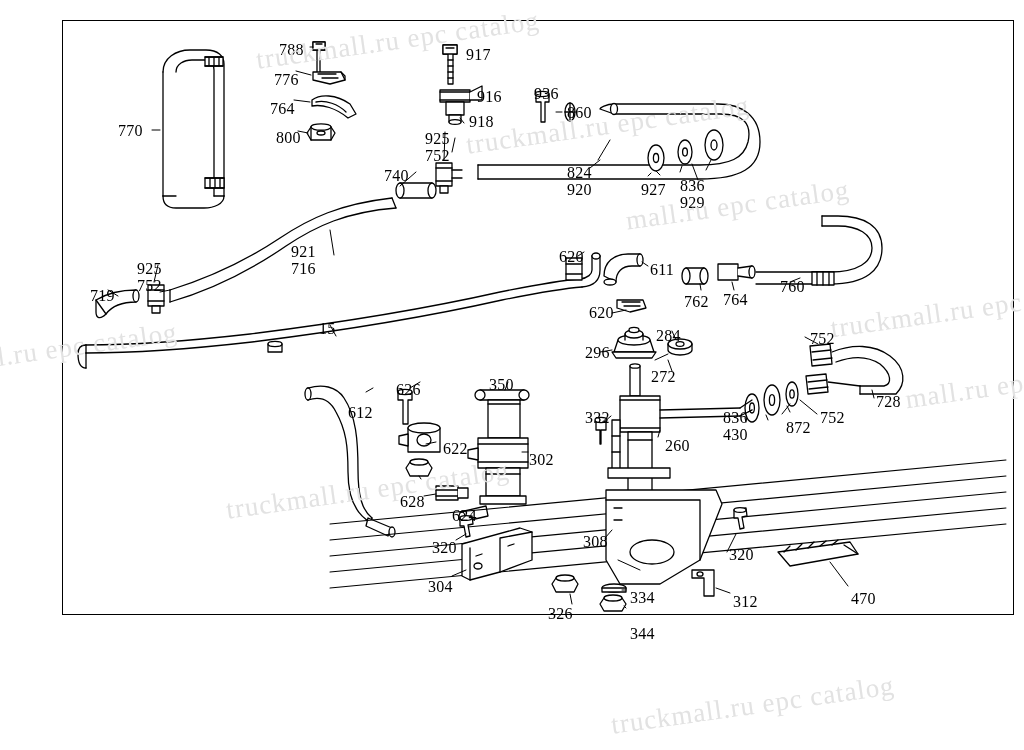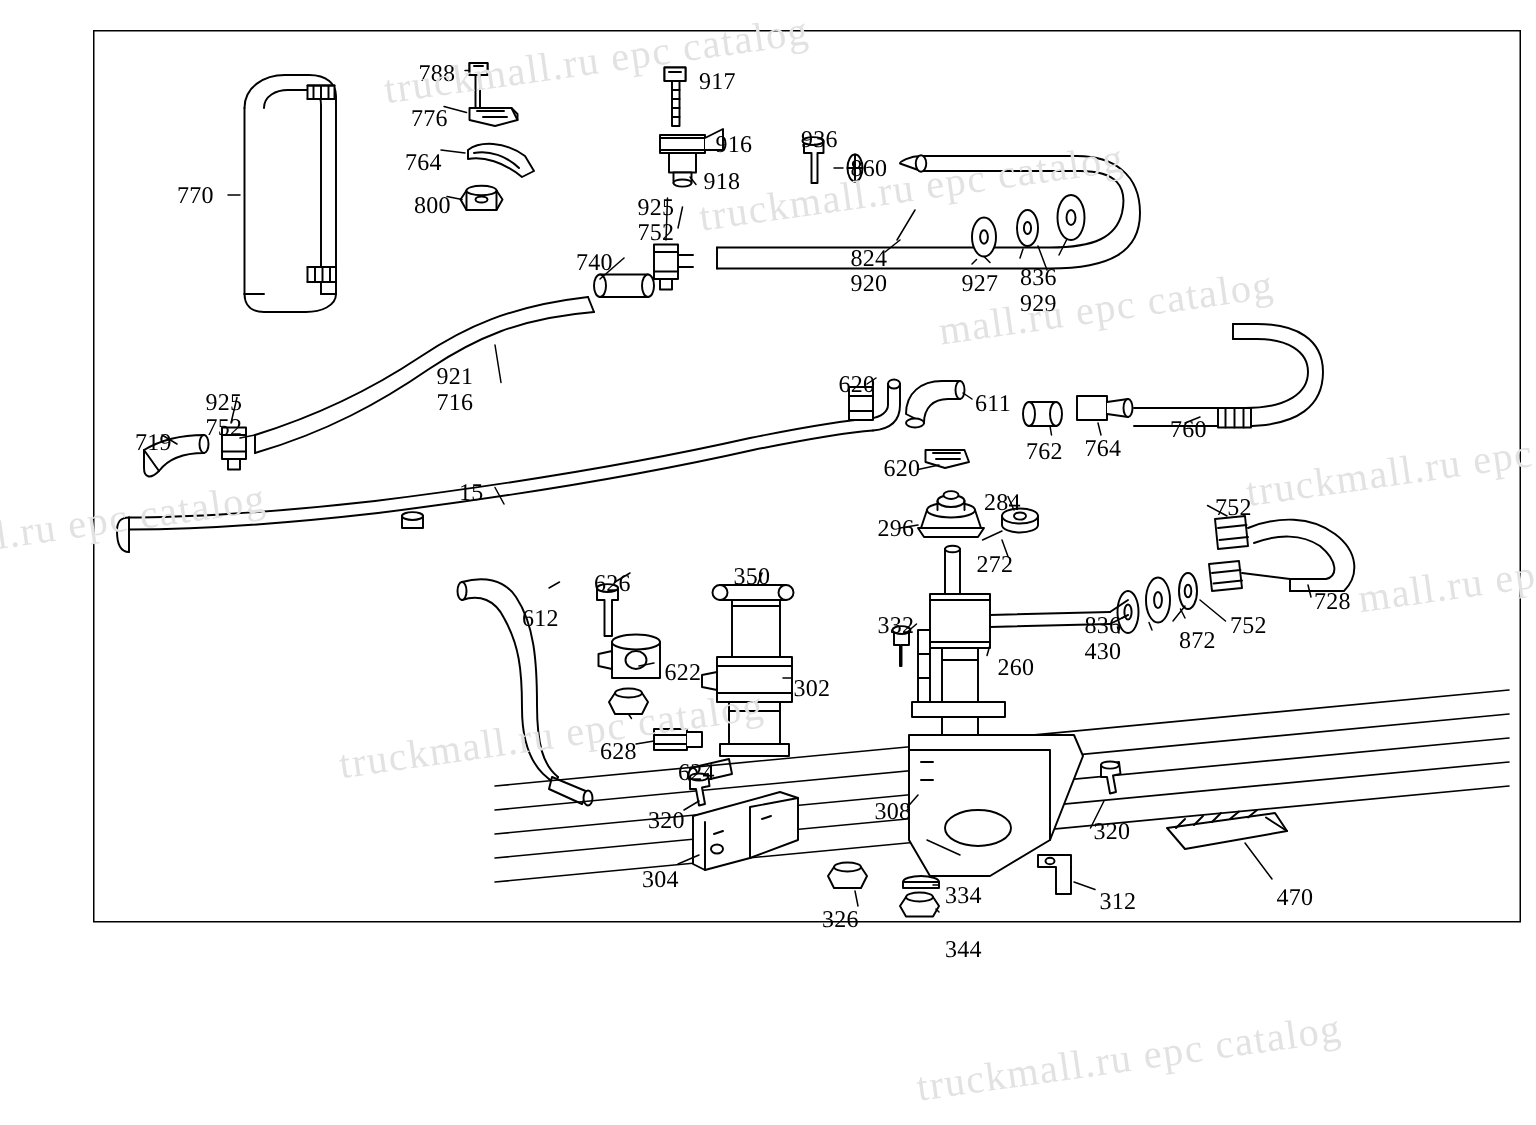--- a/index.html
+++ b/index.html
@@ -398,21 +398,21 @@
   <div class="lbl" style="left:567px; top:164px;">824</div>
   <div class="lbl" style="left:567px; top:181px;">920</div>
   <div class="lbl" style="left:641px; top:181px;">927</div>
   <div class="lbl" style="left:680px; top:177px;">836</div>
   <div class="lbl" style="left:680px; top:194px;">929</div>
   <div class="lbl" style="left:291px; top:243px;">921</div>
   <div class="lbl" style="left:291px; top:260px;">716</div>
   <div class="lbl" style="left:137px; top:260px;">925</div>
   <div class="lbl" style="left:137px; top:277px;">752</div>
   <div class="lbl" style="left:90px; top:287px;">719</div>
-  <div class="lbl" style="left:306px; top:320px;">15</div>
+  <div class="lbl" style="left:319px; top:320px;">15</div>
   <div class="lbl" style="left:559px; top:248px;">620</div>
   <div class="lbl" style="left:650px; top:261px;">611</div>
   <div class="lbl" style="left:684px; top:293px;">762</div>
   <div class="lbl" style="left:723px; top:291px;">764</div>
   <div class="lbl" style="left:780px; top:278px;">760</div>
   <div class="lbl" style="left:589px; top:304px;">620</div>
   <div class="lbl" style="left:656px; top:327px;">284</div>
   <div class="lbl" style="left:585px; top:344px;">296</div>
   <div class="lbl" style="left:651px; top:368px;">272</div>
   <div class="lbl" style="left:810px; top:330px;">752</div>

